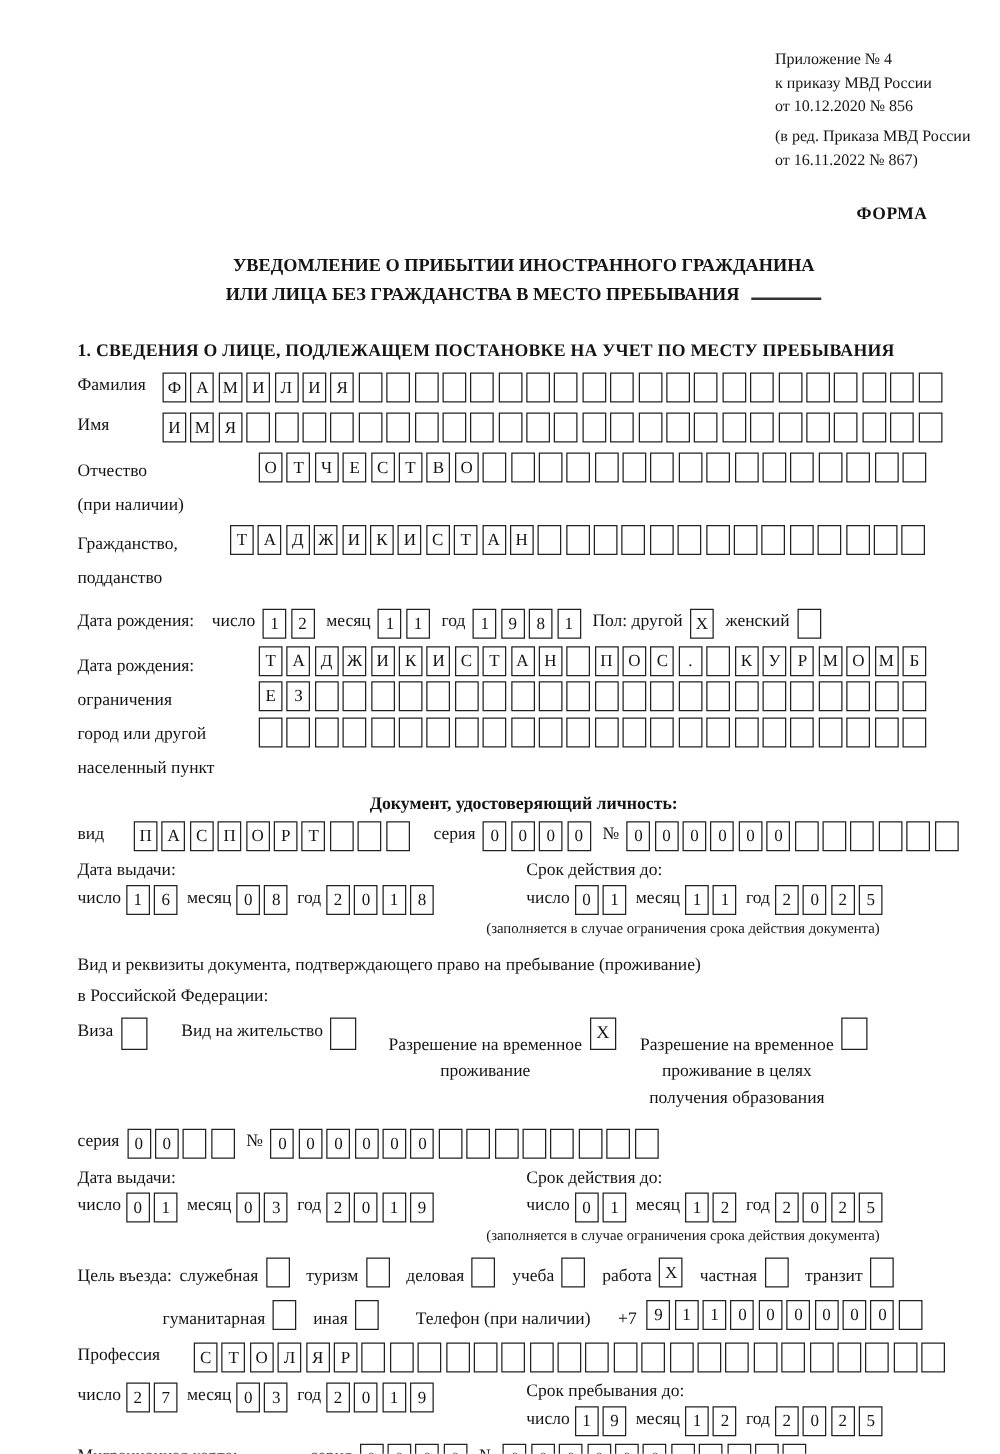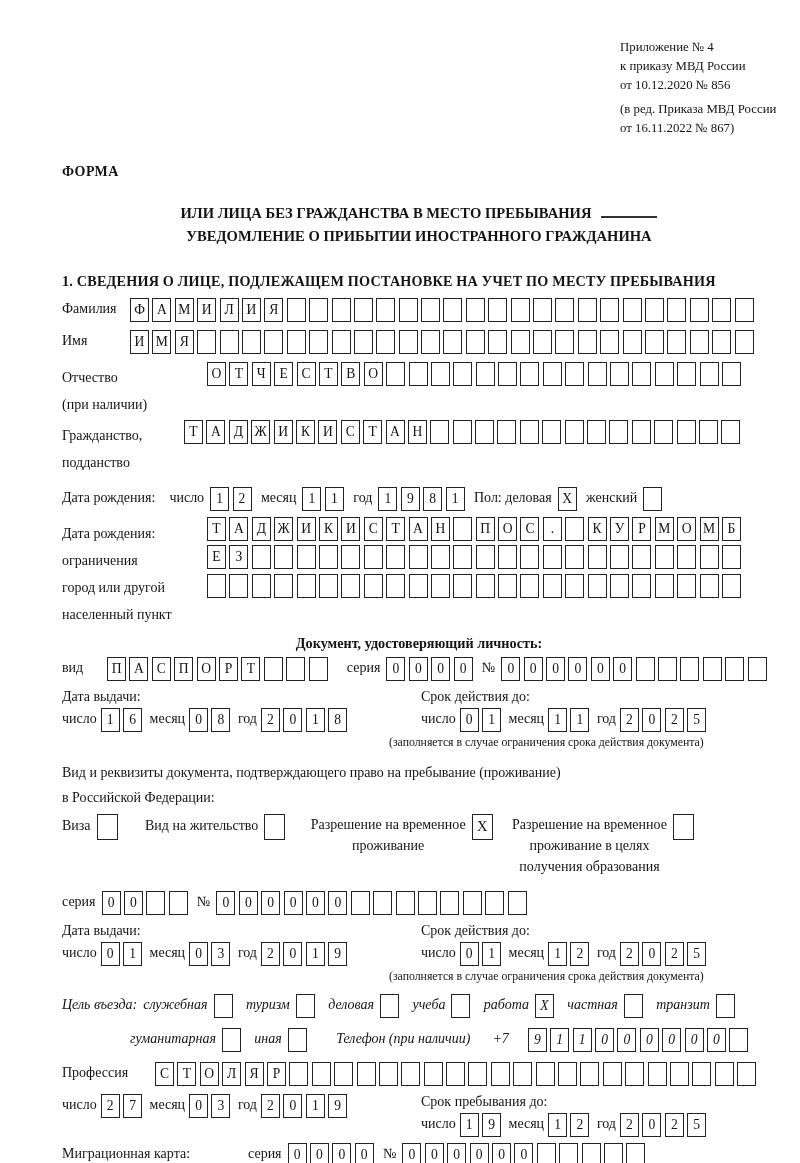--- a/index.html
+++ b/index.html
@@ -6,21 +6,21 @@
   html,body { background:#fff; }
   body {
     width:800px; height:1163px; overflow:hidden;
     font-family:"Liberation Serif", serif; color:#141414; font-size:14px;
   }
   .page { padding:38px 24px 0 62px; }
 
   
   .hdr-block { margin-left:558px; width:185px; font-size:12.8px; line-height:1.5; }
   .hdr-block .edit { margin-top:4px; }
-  .forma { font-weight:bold; font-size:14px; margin:26px 34px 0 0; letter-spacing:.4px; }
+  .forma { text-align:right; font-weight:bold; font-size:14px; margin:26px 34px 0 0; letter-spacing:.4px; }
 
   
   .title { text-align:center; font-weight:bold; font-size:14.6px; line-height:1.55; margin-top:22px; }
   .blank-line { display:inline-block; width:56px; border-bottom:2.2px solid #333; height:14px; margin-left:10px; }
   .sec-heading { font-weight:bold; font-size:14.2px; margin-top:26px; letter-spacing:.2px; }
 
   
   .cells { white-space:nowrap; display:inline-block; }
   .cell {
     display:inline-block; width:19px; height:24px; border:1.7px solid #222;
@@ -55,46 +55,46 @@
   .dg-fields { display:flex; align-items:flex-start; }
   .dg-fields > span.t { padding-top:3px; }
   .dg-fields .cells { margin:0 4px; }
   .dg-note { font-size:11.8px; white-space:nowrap; margin-top:3px; margin-left:-32px; }
 
   .para { margin-top:10px; line-height:1.8; }
 
   
   .chk-band { display:flex; align-items:flex-start; margin-top:4px; }
   .chk-band .txt { padding-top:4px; }
-  .chk-band .ctr { text-align:center; line-height:1.5; }
+  .chk-band .ctr { text-align:center; line-height:1.5;margin-top:12px; }
   .chk-band .cells { margin:0 8px 0 6px; }
 
   
-  .purpose-row { display:flex; align-items:flex-start; margin-top:10px;font-style:italic; }
+  .purpose-row { display:flex; align-items:flex-end; margin-top:10px; }
   .purpose-row > span.t { padding-top:3px; }
   .purpose-row .cells { margin:0 10px 0 6px; }
   .indent130 { margin-left:68px; }
 </style>
 </head>
 <body>
 
 <div class="page">
 
   <div class="hdr-block">
     <div>Приложение № 4</div>
     <div>к приказу МВД России</div>
     <div>от 10.12.2020 № 856</div>
     <div class="edit">(в ред. Приказа МВД России</div>
     <div>от 16.11.2022 № 867)</div>
   </div>
   <div class="forma">ФОРМА</div>
 
   <div class="title">
+    <div>УВЕДОМЛЕНИЕ О ПРИБЫТИИ ИНОСТРАННОГО ГРАЖДАНИНА</div>
     <div><span>ИЛИ ЛИЦА БЕЗ ГРАЖДАНСТВА В МЕСТО ПРЕБЫВАНИЯ</span><span class="blank-line"></span></div>
-    <div>УВЕДОМЛЕНИЕ О ПРИБЫТИИ ИНОСТРАННОГО ГРАЖДАНИНА</div>
   </div>
 
   <div class="sec-heading">1. СВЕДЕНИЯ О ЛИЦЕ, ПОДЛЕЖАЩЕМ ПОСТАНОВКЕ НА УЧЕТ ПО МЕСТУ ПРЕБЫВАНИЯ</div>
 
   <div class="row">
     <span class="lbl w68">Фамилия</span>
     <span class="cells"><span class="cell">Ф</span><span class="cell">А</span><span class="cell">М</span><span class="cell">И</span><span class="cell">Л</span><span class="cell">И</span><span class="cell">Я</span><span class="cell"></span><span class="cell"></span><span class="cell"></span><span class="cell"></span><span class="cell"></span><span class="cell"></span><span class="cell"></span><span class="cell"></span><span class="cell"></span><span class="cell"></span><span class="cell"></span><span class="cell"></span><span class="cell"></span><span class="cell"></span><span class="cell"></span><span class="cell"></span><span class="cell"></span><span class="cell"></span><span class="cell"></span><span class="cell"></span><span class="cell"></span></span>
   </div>
 
   <div class="row">
@@ -118,21 +118,21 @@
 
   <div class="inline-row">
     <span>Дата рождения:</span>
     <span style="width:14px"></span>
     <span>число</span>
     <span class="cells"><span class="cell">1</span><span class="cell">2</span></span>
     <span>месяц</span>
     <span class="cells"><span class="cell">1</span><span class="cell">1</span></span>
     <span>год</span>
     <span class="cells"><span class="cell">1</span><span class="cell">9</span><span class="cell">8</span><span class="cell">1</span></span>
-    <span>Пол: деловая</span>
+    <span>Пол: другой</span>
     <span class="cells"><span class="cell">X</span></span>
     <span>женский</span>
     <span class="cells"><span class="cell"></span></span>
   </div>
 
   <div class="row" style="margin-top:6px">
     <span class="lbl w145" style="line-height:1.95">
       <span>Дата рождения:</span><br>
       <span>ограничения</span><br>
       <span>город или другой</span><br>
@@ -263,21 +263,21 @@
 
   <div class="purpose-row">
     <span class="t indent130">гуманитарная</span>
     <span class="cells"><span class="cell"></span></span>
     <span class="t">иная</span>
     <span class="cells"><span class="cell"></span></span>
     <span style="width:16px"></span>
     <span class="t">Телефон (при наличии)</span>
     <span style="width:22px"></span>
     <span class="t">+7</span>
-    <span class="cells" style="margin-left:19px"><span class="cell">9</span><span class="cell">1</span><span class="cell">1</span><span class="cell">0</span><span class="cell">0</span><span class="cell">0</span><span class="cell">0</span><span class="cell">0</span><span class="cell">0</span><span class="cell"></span></span>
+    <span class="cells" style="margin-left:8px"><span class="cell">9</span><span class="cell">1</span><span class="cell">1</span><span class="cell">0</span><span class="cell">0</span><span class="cell">0</span><span class="cell">0</span><span class="cell">0</span><span class="cell">0</span><span class="cell"></span></span>
   </div>
 
   <div class="row" style="margin-top:10px">
     <span class="lbl w93">Профессия</span>
     <span class="cells"><span class="cell">С</span><span class="cell">Т</span><span class="cell">О</span><span class="cell">Л</span><span class="cell">Я</span><span class="cell">Р</span><span class="cell"></span><span class="cell"></span><span class="cell"></span><span class="cell"></span><span class="cell"></span><span class="cell"></span><span class="cell"></span><span class="cell"></span><span class="cell"></span><span class="cell"></span><span class="cell"></span><span class="cell"></span><span class="cell"></span><span class="cell"></span><span class="cell"></span><span class="cell"></span><span class="cell"></span><span class="cell"></span><span class="cell"></span><span class="cell"></span><span class="cell"></span></span>
   </div>
 
   <div class="dg-row">
     <div class="dg dg-left">
       <div class="dg-fields">

